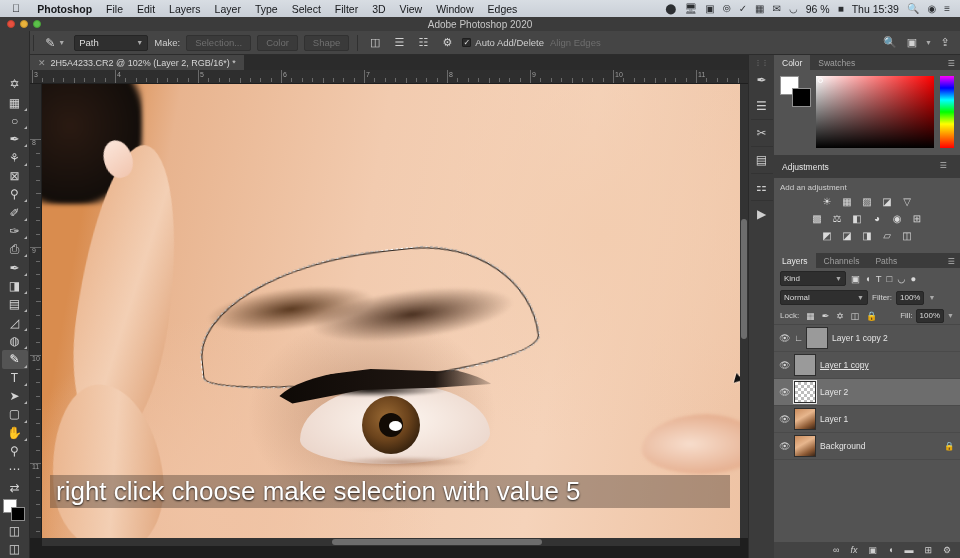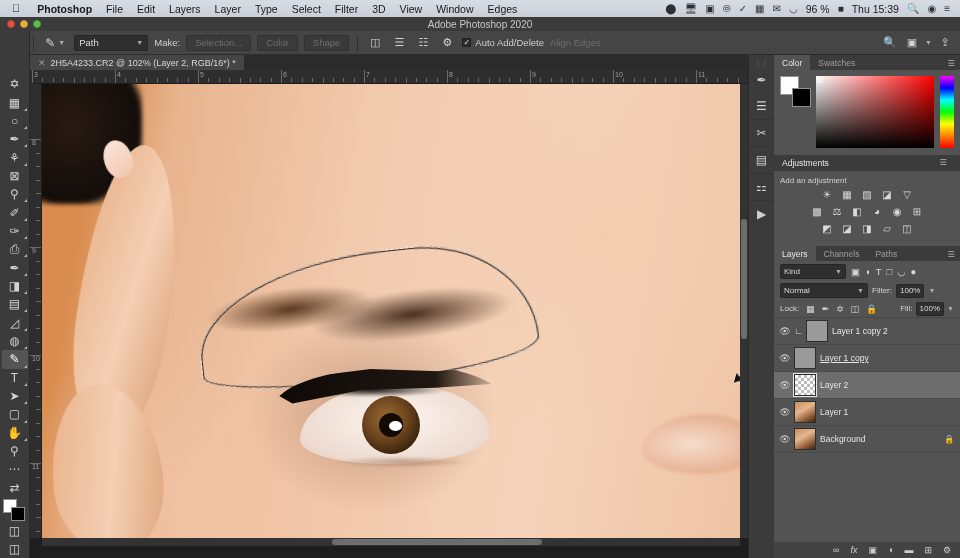--- a/index.html
+++ b/index.html
@@ -192,21 +192,21 @@
     border:1px solid #909090; }
   .colfield { position:relative; flex:1; height:72px;
     background:
       linear-gradient(to top, #000, transparent),
       linear-gradient(to right, #fff, #ff0000); }
   .colfield .pick { position:absolute; left:2px; top:2px; width:5px; height:5px;
     border:1px solid #fff; border-radius:50%; }
   .huebar { width:14px; height:72px;
     background:linear-gradient(to bottom,#ff00ff,#0000ff,#00ffff,#00ff00,#ffff00,#ff8000,#ff0000); }
 
-  .panelhdr { height:16px; background:#3b3b3b; display:flex; align-items:center;
+  .panelhdr { height:23px; background:#3b3b3b; display:flex; align-items:center;
     padding:0 8px; font-size:8.5px; color:#e8e8e8; }
   .adjbody { background:#535353; padding:5px 6px 7px; }
   .adjlbl { font-size:8px; color:#cfcfcf; margin-bottom:3px; }
   .adjrow { display:flex; justify-content:center; gap:7px; margin-bottom:5px; }
   .adjrow .ai { width:13px; height:12px; display:flex; align-items:center; justify-content:center;
     color:#dadada; font-size:10px; }
 
   .layerbar { background:#535353; }
   .lfilter { height:20px; display:flex; align-items:center; gap:5px; padding:0 6px; }
   .kindsel { background:#2f2f2f; border:1px solid #262626; border-radius:2px; height:15px;
@@ -495,20 +495,21 @@
             <div class="spec"></div>
           </div>
         </div>
       </div>
       <div class="lashes"></div>
       <div class="liner"></div>
       <div class="lowlid"></div>
       <div class="eye2"></div>
       <div class="cursor-arrow"></div>
     </div>
+    <div class="subtitle">right click choose make selection with value 5</div>
   </div>
 
   <div class="vscroll">
       <i></i>
     </div>
   <div class="hscroll">
       <i></i>
     </div>
 
 

